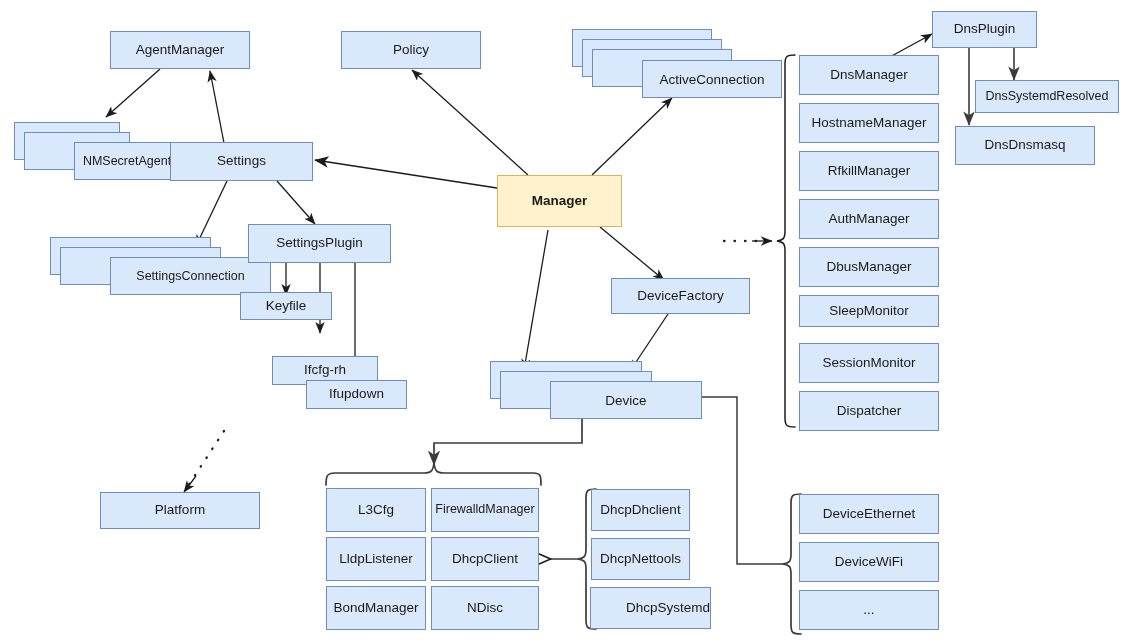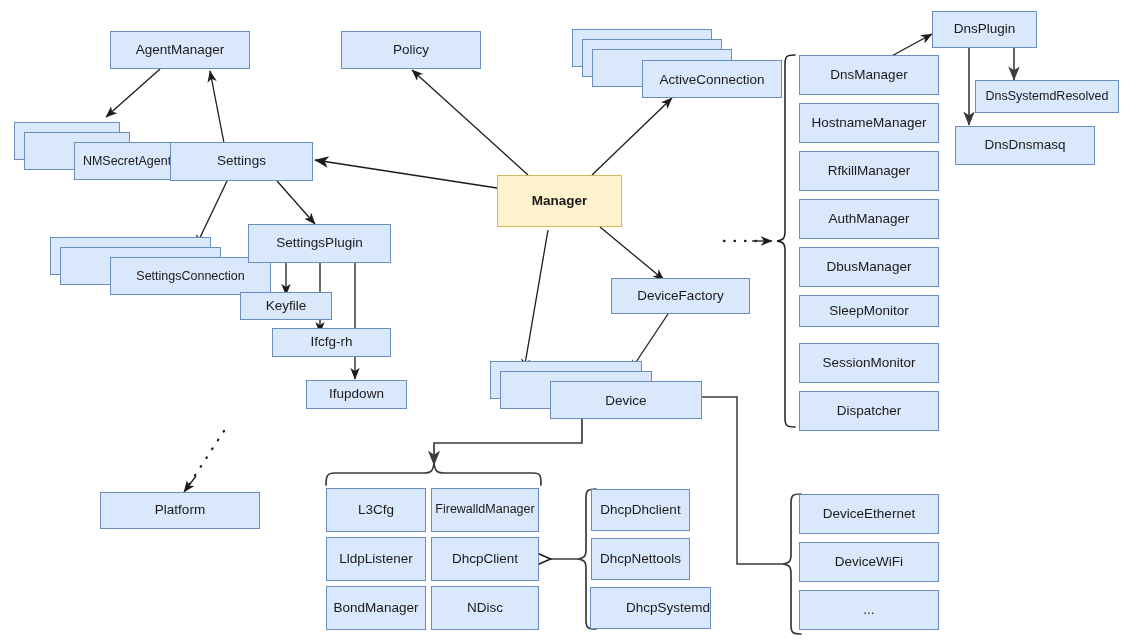--- a/index.html
+++ b/index.html
@@ -177,21 +177,21 @@
   <div class="stack" style="left:50px;top:237px;width:181px;height:61px;">
     <div class="layer" style="left:0px;top:0px;width:161px;height:38px;"></div>
     <div class="layer" style="left:10px;top:10px;width:161px;height:38px;"></div>
     <div class="top" style="left:20px;top:20px;width:161px;height:38px;font-size:12.5px;">SettingsConnection</div>
   </div>
 
   <div class="node" style="left:248px;top:224px;width:143px;height:39px;">SettingsPlugin</div>
 
   <div class="node" style="left:240px;top:292px;width:92px;height:28px;">Keyfile</div>
 
-  <div class="node" style="left:272px;top:328px;width:119px;height:29px;">Ifcfg-rh</div>
+  <div class="node" style="left:272px;top:356px;width:106px;height:29px;">Ifcfg-rh</div>
 
   <div class="node" style="left:306px;top:380px;width:101px;height:29px;">Ifupdown</div>
 
   <div class="node" style="left:611px;top:278px;width:139px;height:36px;">DeviceFactory</div>
 
   <div class="node" style="left:100px;top:492px;width:160px;height:37px;">Platform</div>
 
   <div class="stack" style="left:490px;top:361px;width:172px;height:58px;">
     <div class="layer" style="left:0px;top:0px;width:152px;height:38px;"></div>
     <div class="layer" style="left:10px;top:10px;width:152px;height:38px;"></div>

